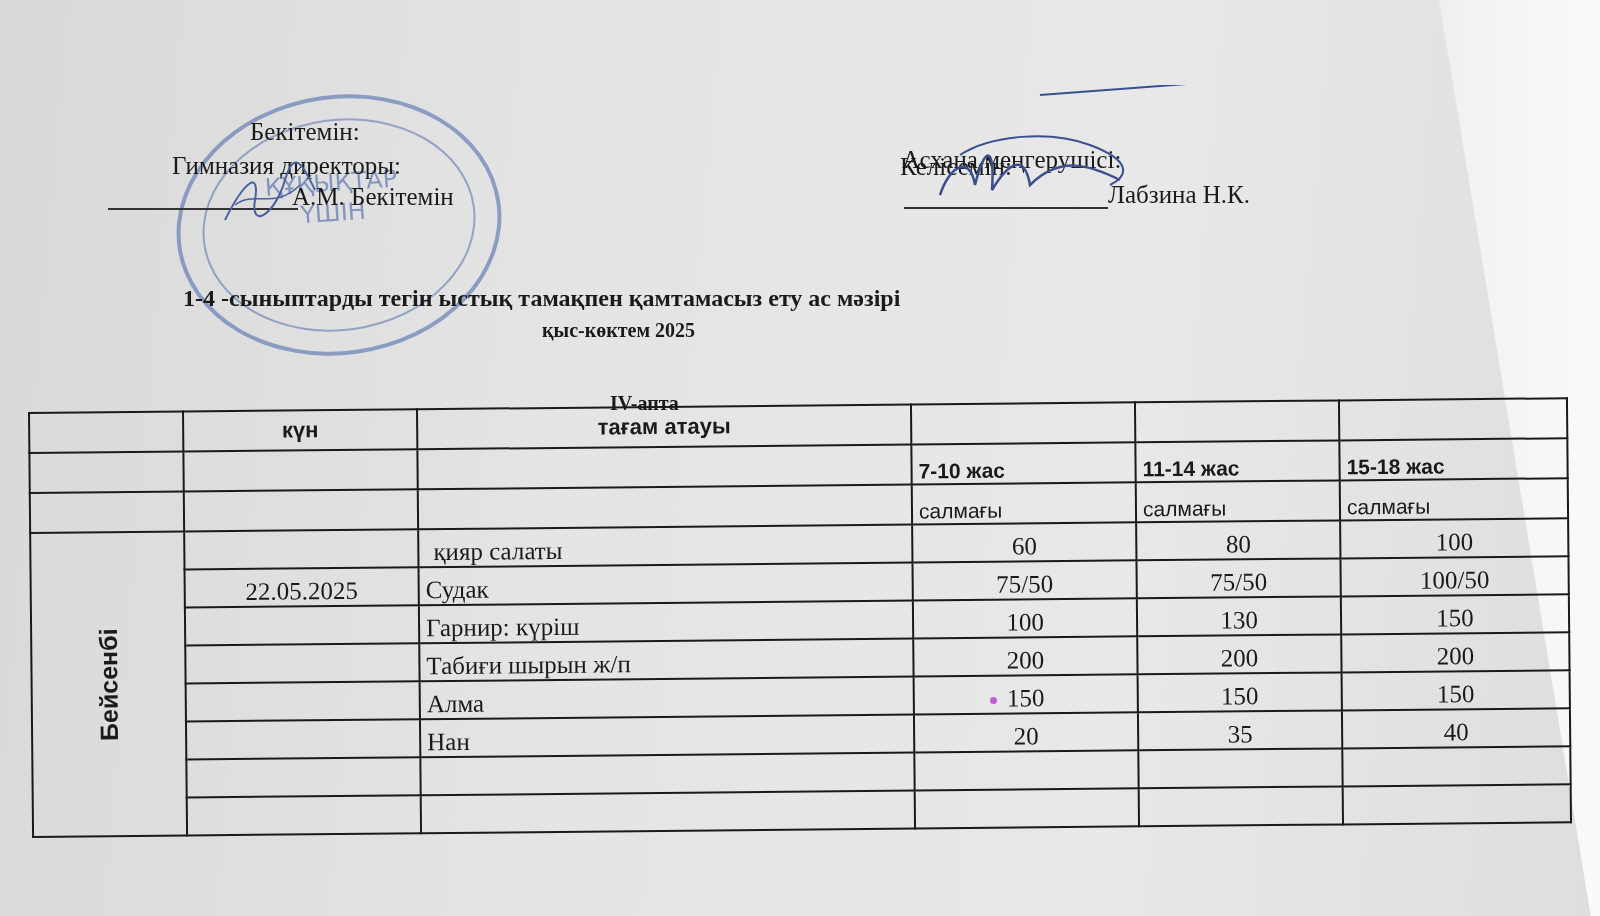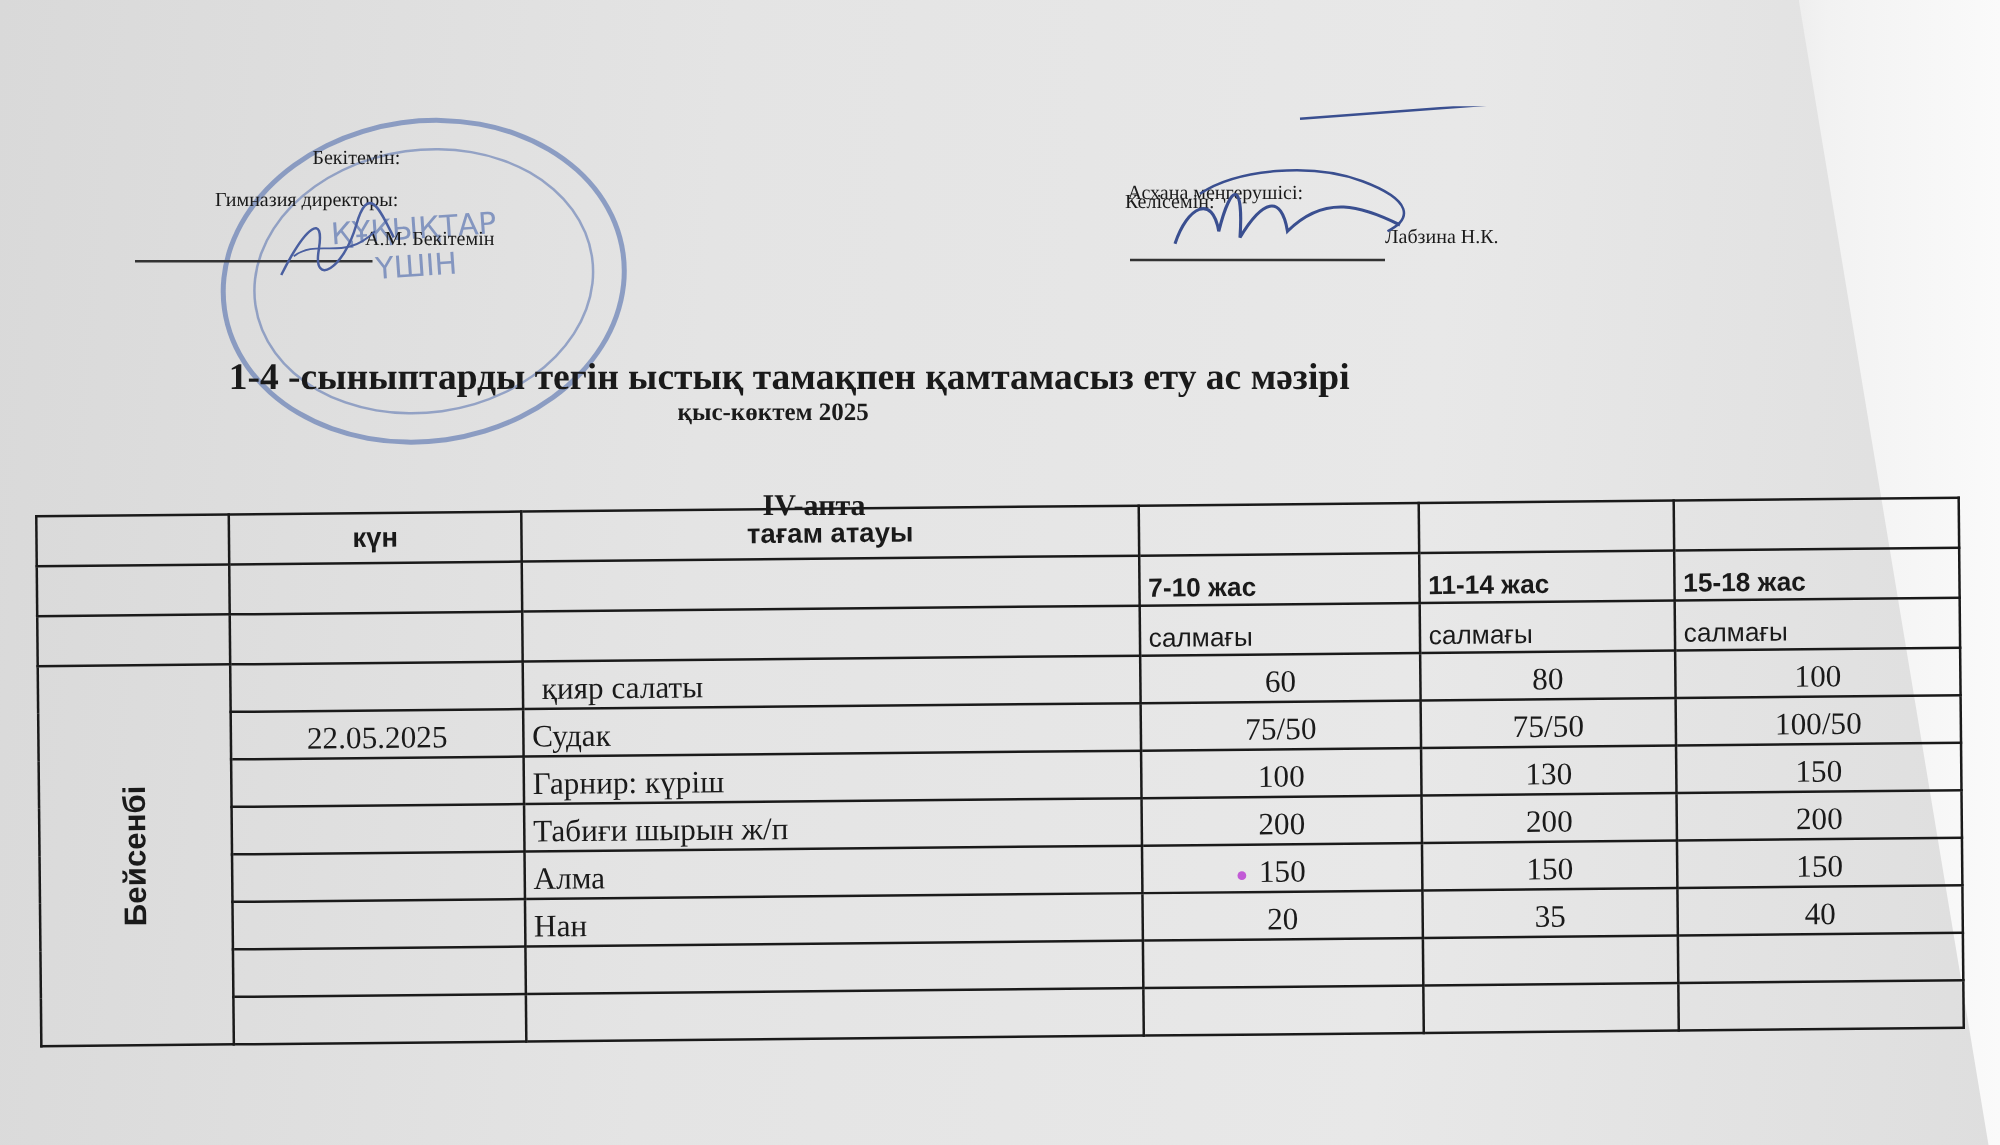--- a/index.html
+++ b/index.html
@@ -10,21 +10,21 @@
   }
   .page {
     position: absolute; left: 0; top: 0; width: 1600px; height: 916px;
     background: linear-gradient(95deg, #d9d9d9 0%, #e4e4e4 35%, #e8e8e8 70%, #dedede 100%);
   }
   .edge {
     position: absolute; right: 0; top: 0; width: 230px; height: 916px;
     background: linear-gradient(90deg, rgba(255,255,255,0) 0%, #f2f2f2 40%, #fafafa 100%);
     clip-path: polygon(30% 0, 100% 0, 100% 100%, 96% 100%);
   }
-  .txt { position: absolute; font-size: 16px; white-space: nowrap; }
+  .txt { position: absolute; font-size: 25px; white-space: nowrap; }
   .bold { font-weight: bold; }
   .line { position: absolute; height: 1.5px; background: #333; }
   .stamp {
     position: absolute; left: 176px; top: 95px; width: 318px; height: 252px;
     border: 4px solid rgba(70,100,170,0.55); border-radius: 50%;
     transform: rotate(-8deg);
   }
   .stamp::after {
     content: ""; position: absolute; left: 22px; top: 20px; right: 22px; bottom: 20px;
     border: 2px solid rgba(70,100,170,0.5); border-radius: 50%;
@@ -73,23 +73,23 @@
 <div class="txt" style="left:900px; top:112px;margin-top:41px;">Келісемін:</div>
 <div class="txt" style="left:902px; top:146px;">Асхана меңгерушісі:</div>
 <div class="line" style="left:904px; top:207px; width:204px;"></div>
 <div class="txt" style="left:1108px; top:181px;">Лабзина Н.К.</div>
 <svg class="sig" style="left:930px; top:85px;" width="320" height="125">
   <path d="M10 110 C20 80, 40 70, 45 100 C55 60, 65 60, 62 105 C80 75, 95 70, 100 100 C130 70, 160 80, 190 95" stroke="#3a4f90" stroke-width="2.5" fill="none"></path>
   <path d="M110 10 L310 -5" stroke="#3a4f90" stroke-width="2" fill="none"></path>
   <path d="M30 70 C60 50, 120 45, 160 60 S200 90, 180 100" stroke="#3a4f90" stroke-width="2" fill="none"></path>
 </svg>
 
-<div class="txt bold" style="left:183px; top:285px; font-size:30px;">1-4 -сыныптарды тегін ыстық тамақпен қамтамасыз ету ас мәзірі</div>
+<div class="txt bold" style="left:183px; top:285px; font-size:24px;">1-4 -сыныптарды тегін ыстық тамақпен қамтамасыз ету ас мәзірі</div>
 <div class="txt bold" style="left:542px; top:319px; font-size:20px;">қыс-көктем  2025</div>
-<div class="txt bold" style="left:610px; top:392px; font-size:24px;">IV-апта</div>
+<div class="txt bold" style="left:610px; top:392px; font-size:20px;">IV-апта</div>
 
 <table class="menu">
   <tbody>
       <tr class="hdr">
     <td style="width:140px;"></td>
     <td class="num bold" style="width:220px; vertical-align:middle; font-family:'Liberation Sans',sans-serif; font-size:22px;">күн</td>
     <td class="num bold" style="width:480px; vertical-align:middle; font-family:'Liberation Sans',sans-serif; font-size:22px;">тағам атауы</td>
     <td style="width:210px;"></td>
     <td style="width:190px;"></td>
     <td></td>

